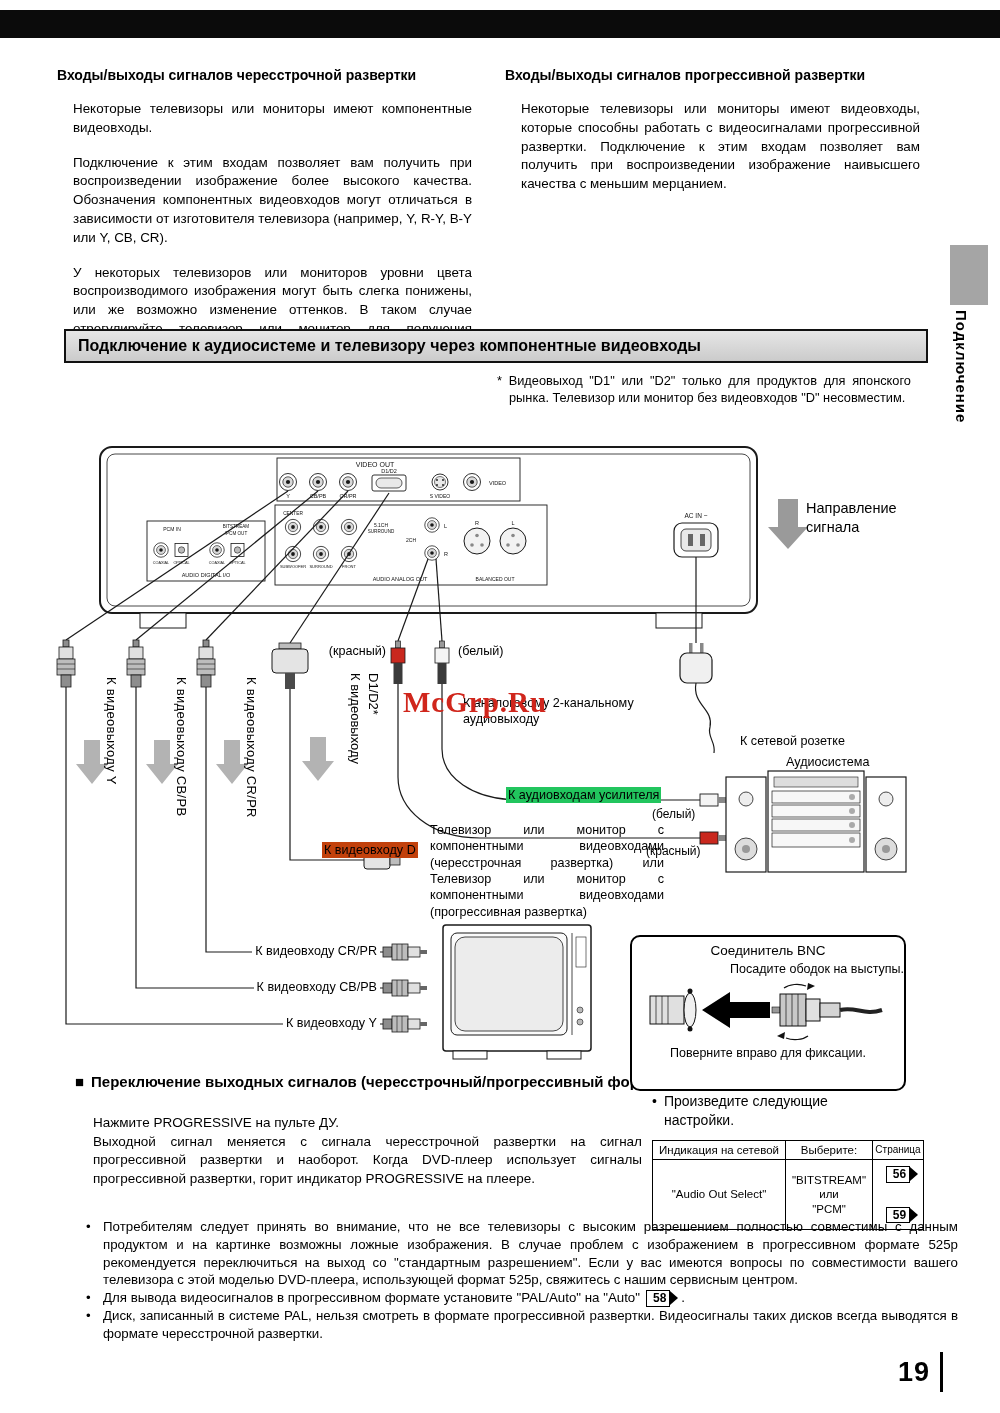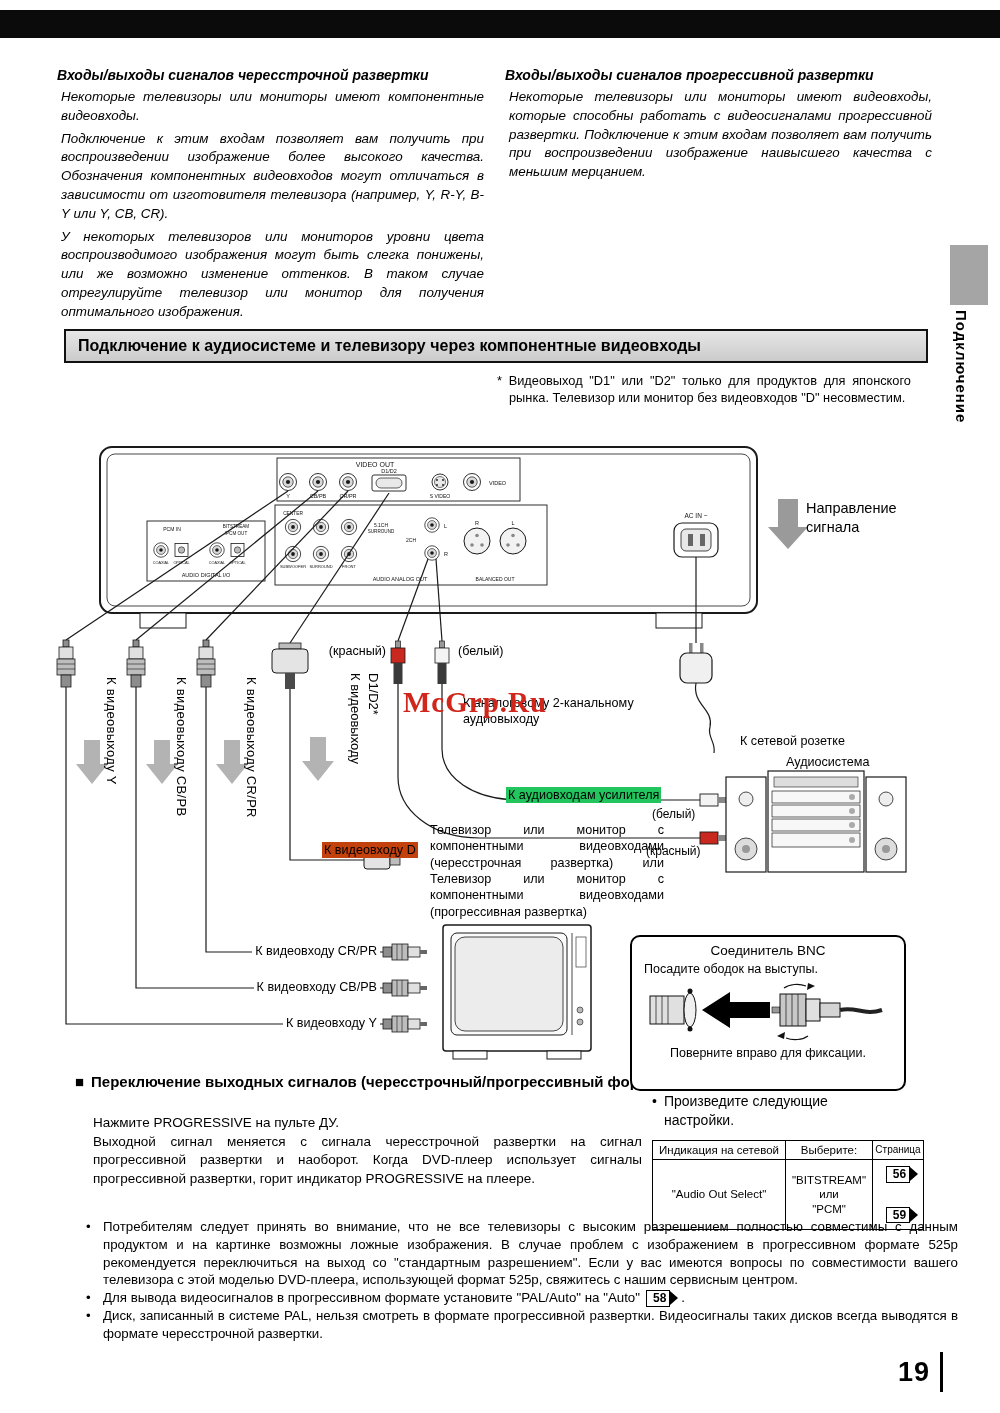--- a/index.html
+++ b/index.html
@@ -1,42 +1,42 @@
 <!DOCTYPE html>
 <html><head>
 <meta charset="utf-8">
 <style>
   html,body{margin:0;padding:0;background:#fff;}
   .page{position:relative;width:1000px;height:1413px;background:#fff;overflow:hidden;
         font-family:"Liberation Sans",sans-serif;color:#000;}
   .topbar{position:absolute;left:0;top:10px;width:1000px;height:28px;background:#0b0b0b;}
-  .col{position:absolute;width:431px;text-align:justify;font-style:italic;}
+  .col{position:absolute;width:431px;text-align:justify;}
   .col h3{margin:0 0 3px 0;font-size:14px;line-height:1.3;}
-  .col p{margin:4px;font-size:13.4px;line-height:1.40;}
+  .col p{margin:16px;font-size:13.4px;line-height:1.40;}
   .banner{position:absolute;left:64px;top:329px;width:848px;height:30px;border:2px solid #111;
           background:linear-gradient(#e6e6e6,#cbcbcb);font-size:16px;font-weight:bold;
           line-height:30px;padding-left:12px;}
   .footnote{position:absolute;left:497px;top:372px;width:402px;font-size:12.8px;line-height:1.35;
             text-align:justify;padding-left:12px;text-indent:-12px;}
   .sidetab{position:absolute;left:950px;top:245px;width:38px;height:60px;background:#a5a5a5;}
   .sidetab-label{position:absolute;left:953px;top:310px;writing-mode:vertical-rl;text-orientation:sideways;
                  font-weight:bold;font-size:15px;letter-spacing:1px;}
   .diagram{position:absolute;left:0;top:437px;width:1000px;height:660px;}
   .diagram svg.main{position:absolute;left:0;top:0;}
   .dlabel{position:absolute;font-size:12.6px;line-height:1.3;}
   .vlabel{position:absolute;writing-mode:vertical-rl;text-orientation:sideways;font-size:13px;
           letter-spacing:.3px;white-space:nowrap;}
   .vpair{position:absolute;display:flex;gap:3px;}
   .vpair span{writing-mode:vertical-rl;text-orientation:sideways;font-size:13px;white-space:nowrap;}
   .wm{position:absolute;left:403px;top:249px;font-size:29px;font-weight:bold;color:#d0261c;
       letter-spacing:1px;z-index:6;font-family:"Liberation Serif",serif;}
   .bncbox{position:absolute;left:630px;top:498px;width:272px;height:152px;border:2px solid #000;
           border-radius:10px;background:#fff;z-index:4;}
   .bncbox .t{font-size:13.5px;font-weight:normal;text-align:center;margin-top:6px;}
-  .bncbox .s1{font-size:12.5px;margin:4px 0 0 12px;}
+  .bncbox .s1{font-size:12.5px;margin:4px 0 0 12px;text-align:right;}
   .bncbox .s2{font-size:12.5px;text-align:center;margin-top:2px;}
   .sw-head{position:absolute;left:75px;top:1072px;width:732px;display:flex;gap:7px;
            font-weight:bold;font-size:15px;line-height:1.32;}
   .sw-body{position:absolute;left:93px;top:1114px;width:549px;font-size:13.5px;line-height:1.38;
            text-align:justify;}
   .sw-body div{margin:0;}
   .settings{position:absolute;left:652px;top:1092px;width:266px;}
   .settings .intro{display:flex;gap:7px;font-size:14px;line-height:1.35;width:230px;}
   table.set{border-collapse:collapse;width:264px;table-layout:fixed;margin-top:10px;}
   table.set th,table.set td{border:1px solid #000;padding:2px 1px;text-align:center;

